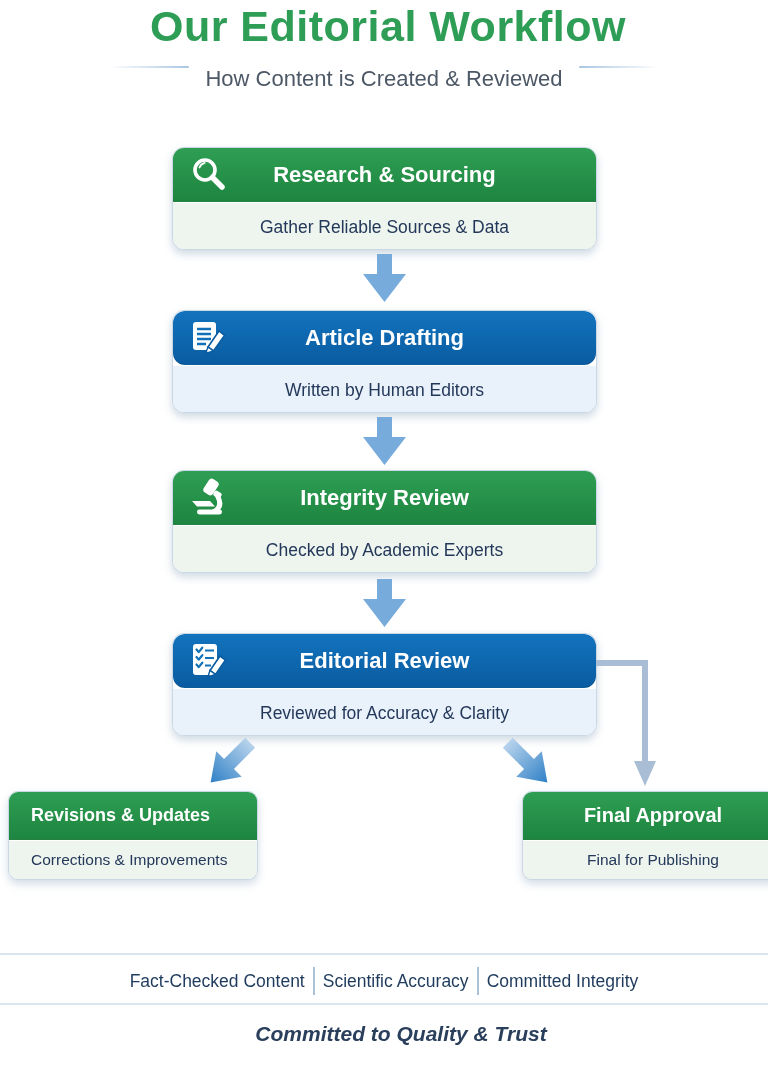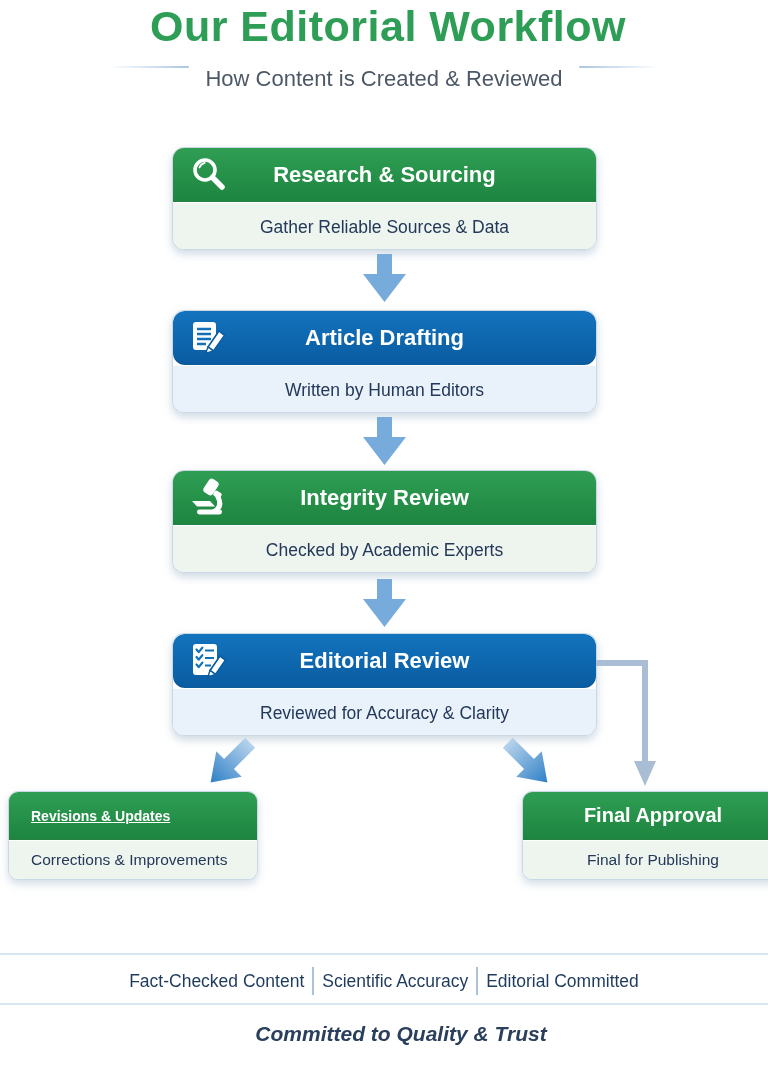--- a/index.html
+++ b/index.html
@@ -57,21 +57,21 @@
     background:linear-gradient(180deg, var(--green-header-top), var(--green-header-bottom));
     border-bottom:1px solid rgba(0,0,0,0.18);
     color:#fff; font-weight:bold;
   }
   .outcome-box .o-body {
     height:38px; display:flex; align-items:center;
     background:var(--green-body-bg); border-top:1px solid rgba(255,255,255,0.9);
     color:var(--navy-text);
   }
   .outcome-left  { left:8px;  width:250px; }
-  .outcome-left .o-header { justify-content:flex-start; padding-left:22px; font-size:14px;text-decoration:underline; }
+  .outcome-left .o-header { justify-content:flex-start; padding-left:22px; font-size:18px; }
   .outcome-left .o-body   { justify-content:flex-start; padding-left:22px; font-size:15.5px; }
   .outcome-right { left:522px; width:262px; }
   .outcome-right .o-header { justify-content:center; font-size:20px; }
   .outcome-right .o-body   { justify-content:center; font-size:15.5px; }
 
   
   .down-arrow { position:absolute; left:360px; width:49px; height:49px; }
   .da1 { top:254px; } .da2 { top:417px; } .da3 { top:579px; }
   .diag-arrow { position:absolute; width:74px; height:74px; }
   .diag-left  { left:192px; top:730px; }
@@ -218,18 +218,18 @@
     <div class="o-header">Final Approval</div>
     <div class="o-body">Final for Publishing</div>
   </div>
 
   <div class="divider divider-top"></div>
   <div class="badges">
     <span>Fact-Checked Content</span>
     <span class="badge-sep"></span>
     <span>Scientific Accuracy</span>
     <span class="badge-sep"></span>
-    <span>Editorial Committed</span>
+    <span>Committed Integrity</span>
   </div>
   <div class="divider divider-bottom"></div>
   <div class="tagline">Committed to Quality &amp; Trust</div>
 
 </div>
 
 </body></html>

